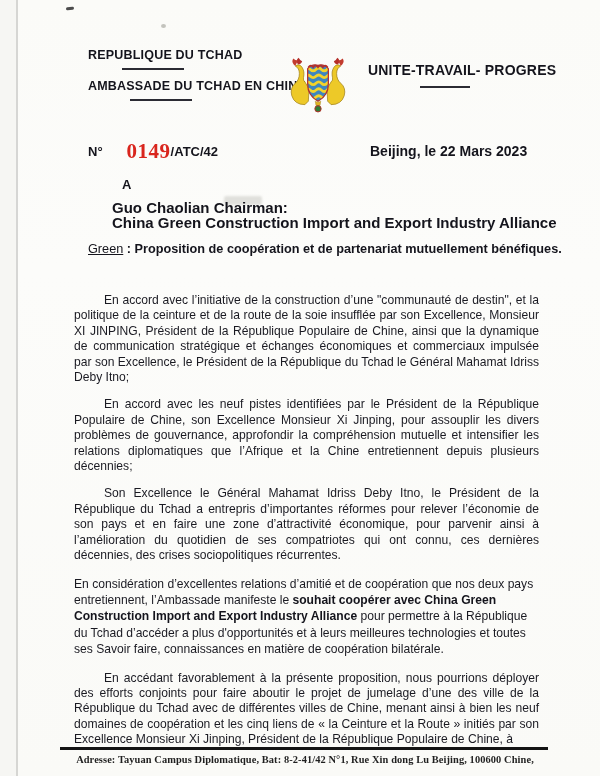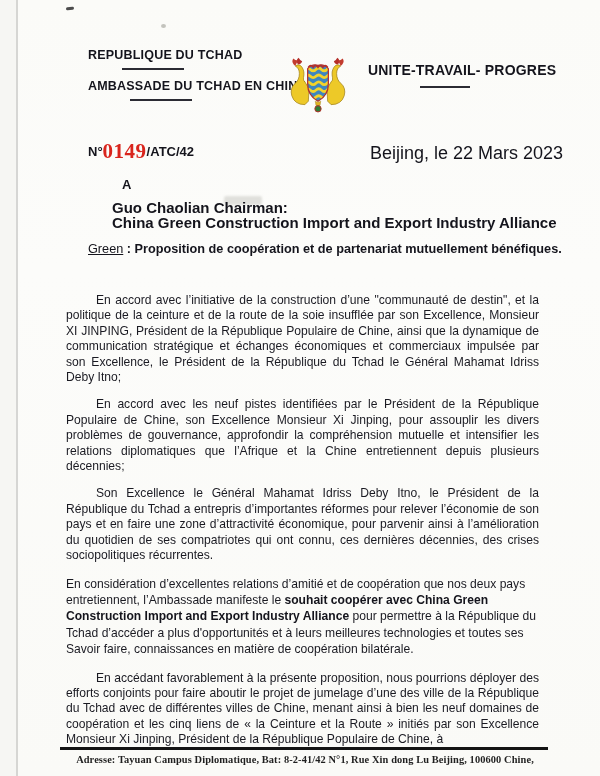--- a/index.html
+++ b/index.html
@@ -21,31 +21,31 @@
   
   .hdr-left{position:absolute;left:88px;top:48px;font-weight:bold;font-size:12.5px;color:#14141c;letter-spacing:.2px;}
   .hdr-left .line2{margin-top:9px;}
   .rule-sm{height:2px;background:#2b2b33;width:62px;margin:6px 0 0 34px;}
   .hdr-right{position:absolute;left:368px;top:62px;font-weight:bold;font-size:14px;color:#14141c;letter-spacing:.2px;}
   .hdr-right .rule-sm{width:50px;margin:8px 0 0 52px;}
   .emblem{position:absolute;left:283px;top:57px;width:70px;height:58px;}
   
   .ref{position:absolute;left:88px;top:139px;font-weight:bold;font-size:13px;color:#14141c;white-space:nowrap;}
   .ref .num{font-family:"Liberation Serif", serif;font-size:21px;font-weight:bold;letter-spacing:.5px;vertical-align:-2px;}
-  .date{position:absolute;left:370px;top:143px;font-weight:normal;font-size:18px;color:#14141c;}
+  .date{position:absolute;left:370px;top:143px;font-weight:bold;font-size:14px;color:#14141c;}
   
   .salutation{position:absolute;left:122px;top:177px;font-weight:bold;font-size:13px;color:#14141c;}
   .recipient{position:absolute;left:84px;top:200px;font-weight:bold;font-size:15px;line-height:15px;color:#14141c;margin-left:28px;}
   
   .subject{position:absolute;left:88px;top:241px;width:474px;font-size:12.7px;line-height:16px;color:#14141c;}
   .subject .label{text-decoration:underline;}
   .subject .rest{font-weight:bold;}
   
   .body{position:absolute;left:58px;top:293px;width:481px;font-size:12.1px;color:#1a1a22;}
-  .body p{margin:0 0 12px 8px;line-height:15.4px;}
+  .body p{margin:0 0 12px 16px;line-height:15.4px;}
   .body p.jind{text-align:justify;text-indent:30px;}
   .body p.p4{line-height:16.4px;margin-bottom:13px;}
   .body b{color:#14141c;}
   
   .frule{position:absolute;left:60px;right:52px;top:747px;height:3px;background:#141414;box-shadow:0 4px 0 -3px #9a9a96;}
   .addr{position:absolute;left:58px;right:48px;top:754px;text-align:center;font-family:"Liberation Serif", serif;font-weight:bold;font-size:10.4px;color:#1f1f1f;letter-spacing:.1px;white-space:nowrap;}
 </style>
 </head>
 <body>
 
@@ -95,21 +95,21 @@
       <path d="M46,64 q4,3 8,0 l-1,6 q-3,2 -6,0 z" fill="#e0b422" stroke="#9a7a16" stroke-width=".6"></path>
       <circle cx="50" cy="75" r="4.6" fill="#2f7d36" stroke="#b5302a" stroke-width="1.4"></circle>
     </svg>
   </div>
 
   <div class="hdr-right">
     <div>UNITE-TRAVAIL- PROGRES</div>
     <div class="rule-sm"></div>
   </div>
 
-  <div class="ref"><span>N°</span><span class="num" style="color:#d9251d;">0149</span><span>/ATC/42</span></div>
+  <div class="ref"><span>N°</span><span class="num" style="color:#d9251d;margin-left:24px;">0149</span><span>/ATC/42</span></div>
   <div class="date">Beijing, le 22 Mars 2023</div>
 
   <div class="salutation">A</div>
   <div class="recipient">
     <div>Guo Chaolian Chairman:</div>
     <div>China Green Construction Import and Export Industry Alliance</div>
   </div>
 
   <div class="subject"><span class="label">Green</span><span class="rest"> : </span><span class="rest">Proposition de coopération et de partenariat mutuellement bénéfiques.</span></div>
 

